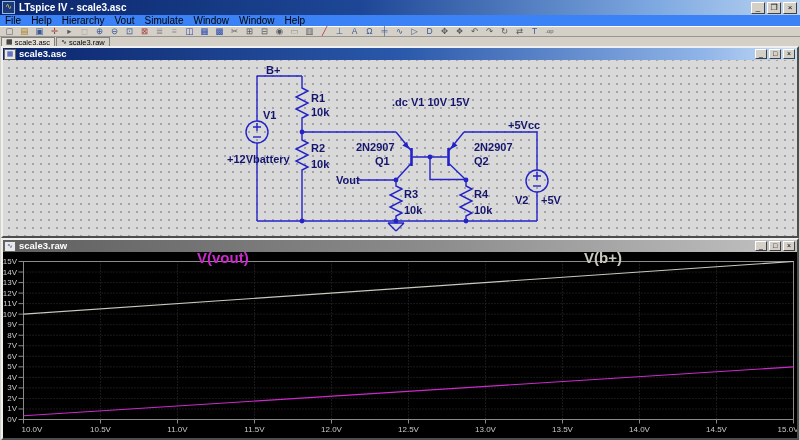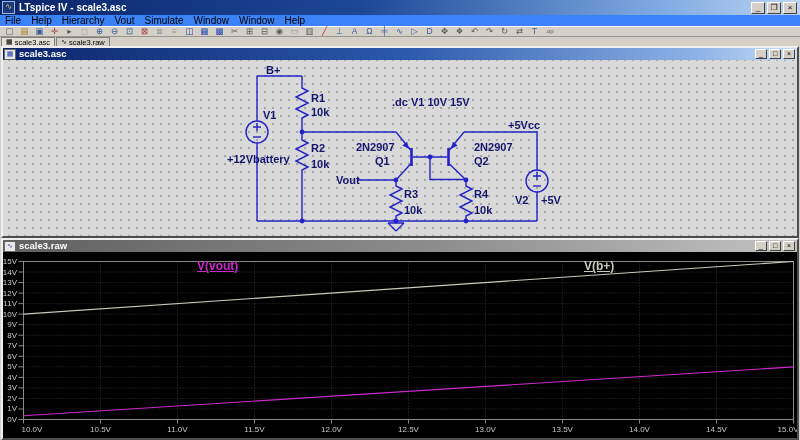--- a/index.html
+++ b/index.html
@@ -49,21 +49,21 @@
   
   #schem-win{top:46px;height:192px;}
   .schem-content{position:absolute;top:12px;left:0;right:0;bottom:0;background:#d9d9d9;
     background-image:radial-gradient(circle,#a4a4a8 0.8px,rgba(0,0,0,0) 0.9px);
     background-size:8px 8px;background-position:2px 4px;overflow:hidden;}
   .schem-content svg{display:block;}
   .sch-txt{font-family:"Liberation Sans",sans-serif;font-size:11px;font-weight:bold;}
   
   #wave-win{top:238px;height:202px;}
   .wave-content{position:absolute;top:12px;left:0;right:0;bottom:0;background:#000;overflow:hidden;}
-  .legend{position:absolute;top:9px;font-size:12px;font-weight:bold;line-height:10px;text-decoration:underline;}
+  .legend{position:absolute;top:1px;font-size:15px;font-weight:bold;line-height:10px;}
   .plot-lab{font-family:"Liberation Sans",sans-serif;font-size:8px;fill:#c8c8c8;}
   .gridline{stroke:#333333;stroke-dasharray:1 2;stroke-width:1;}
   .tickstub{stroke:#8a8a8a;stroke-width:1;}
 </style>
 </head>
 <body>
 
 <div id="root">
 
   <div class="titlebar">

